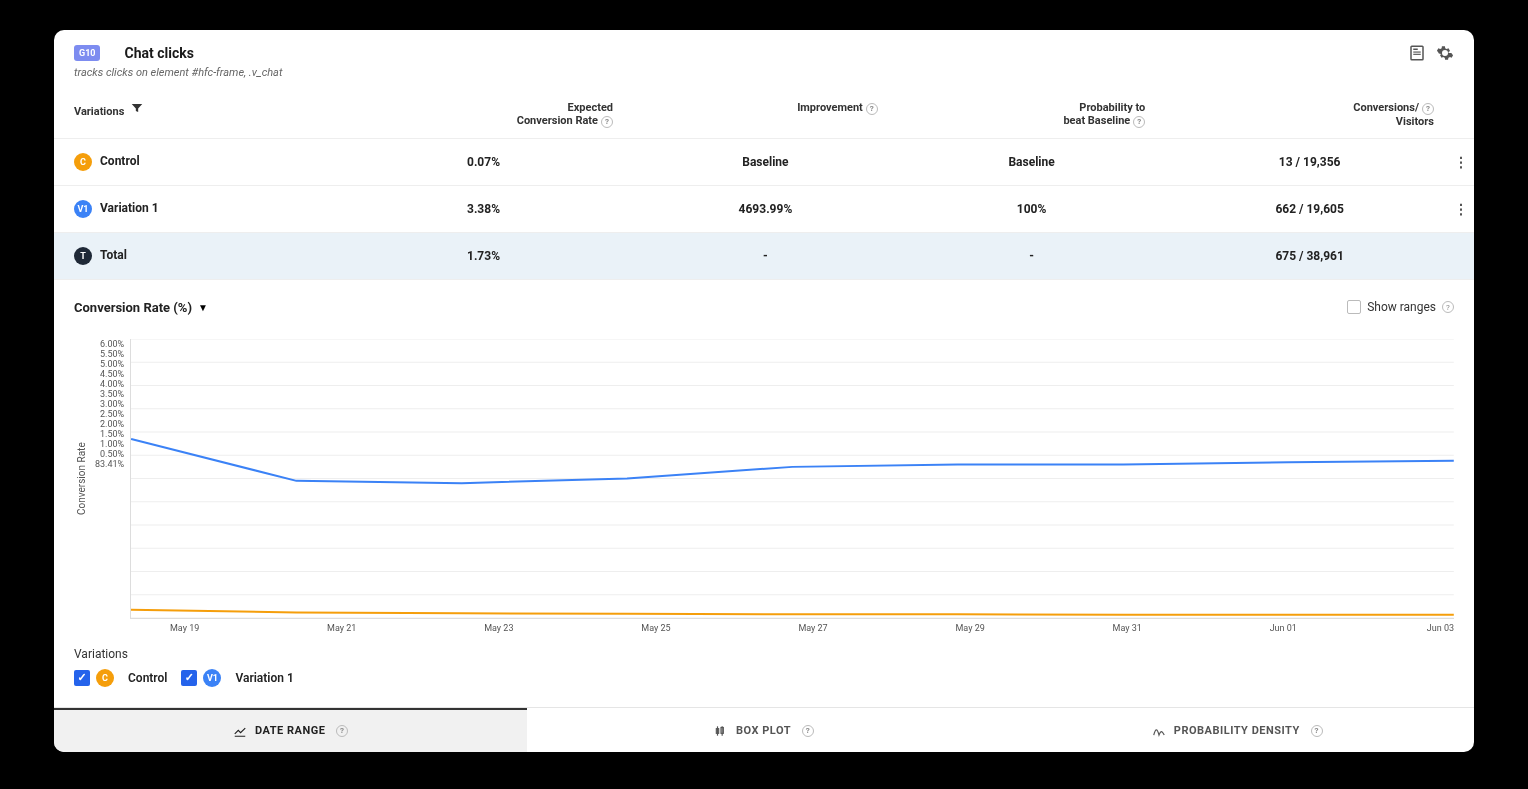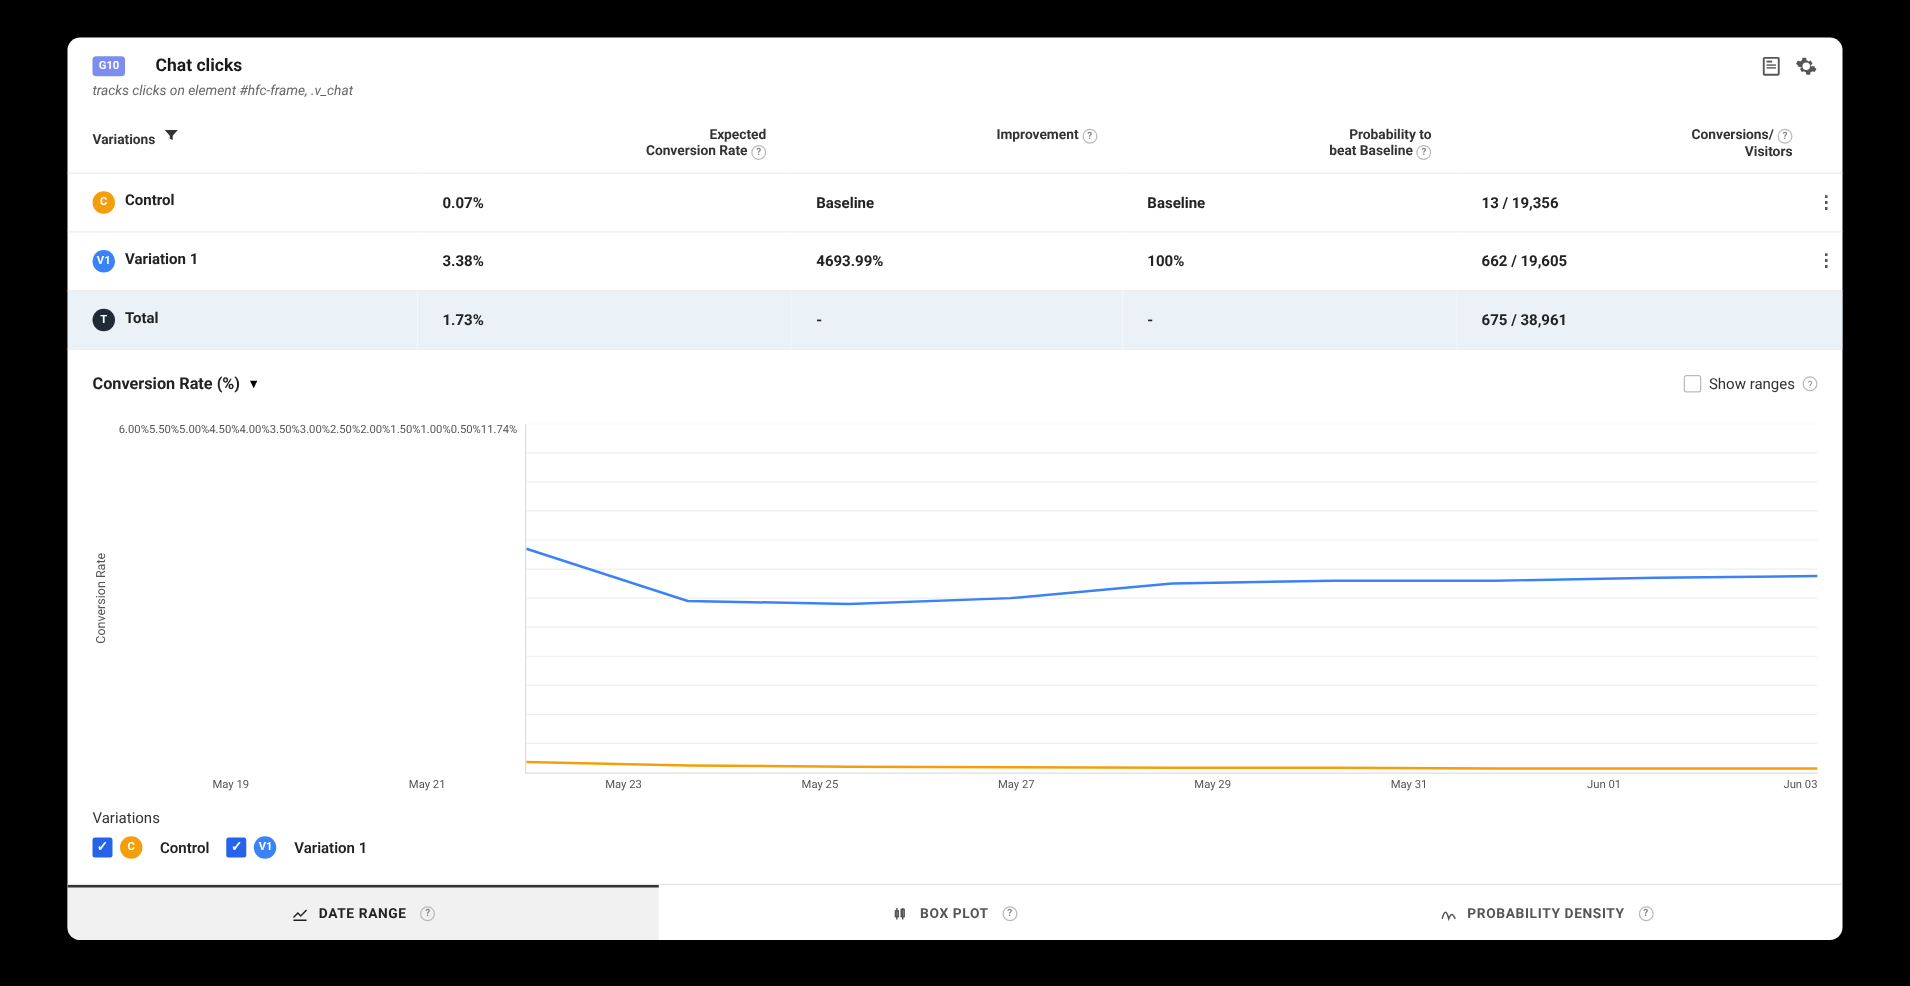--- a/index.html
+++ b/index.html
@@ -10,39 +10,39 @@
 .title{font-size:14px;font-weight:700;color:#1a1a1a}
 .hspace{flex:1}
 .hicon{width:18px;height:18px;margin-left:10px;color:#555;cursor:pointer}
 .subtitle{padding:0 20px 12px 20px;font-size:11px;font-style:italic;color:#666}
 .tbl{width:100%;border-collapse:collapse}
 .tbl th{font-size:11px;font-weight:700;color:#333;padding:10px 20px;text-align:right;border-bottom:1px solid #eee;vertical-align:top}
 .tbl th:first-child{text-align:left;width:280px}
 .th-sub{display:block;font-weight:700}
 .hinfo{display:inline-flex;width:12px;height:12px;border:1px solid #bbb;border-radius:50%;font-size:8px;align-items:center;justify-content:center;color:#888;margin-left:3px;font-style:normal}
 .filt{display:inline-flex;width:14px;height:14px;color:#333;margin-left:6px}
-.tbl td{font-size:12px;font-weight:700;color:#222;padding:14px 20px;text-align:left;border-bottom:1px solid #eee;position:relative}
+.tbl td{font-size:12px;font-weight:700;color:#222;padding:14px 20px;text-align:center;border-bottom:1px solid #eee;position:relative}
 .tbl td:first-child{text-align:left}
 .chip{display:inline-flex;width:18px;height:18px;border-radius:50%;color:#fff;font-size:9px;font-weight:700;align-items:center;justify-content:center;margin-right:8px}
 .chip-c{background:#f59e0b}
 .chip-v{background:#3b82f6}
 .chip-t{background:#1f2937}
 .green{color:#16a34a}
 .muted{font-weight:400;color:#555}
 .row-total td{background:#eaf2f8}
 .kebab{position:absolute;right:6px;top:50%;transform:translateY(-50%);color:#555;cursor:pointer;font-size:14px;line-height:4px}
 .section{padding:20px}
 .sec-hdr{display:flex;align-items:center;margin-bottom:24px}
 .sec-title{font-size:13px;font-weight:700;color:#222}
 .caret{margin-left:6px;font-size:10px}
 .ranges{display:flex;align-items:center;font-size:12px;color:#333}
 .cb{width:14px;height:14px;border:1px solid #bbb;border-radius:2px;margin-right:6px}
 .chart-wrap{display:flex}
 .ylab{writing-mode:vertical-rl;transform:rotate(180deg);font-size:10px;color:#555;text-align:center;padding:0 2px}
-.yticks{display:flex;flex-direction:row;justify-content:flex-start;font-size:9px;color:#555;text-align:right;padding:0 6px;height:280px}
+.yticks{display:flex;flex-direction:column;justify-content:flex-start;font-size:9px;color:#555;text-align:right;padding:0 6px;height:280px}
 .plot{flex:1;position:relative;height:280px;border-left:1px solid #ddd;border-bottom:1px solid #ddd}
 .plot svg{position:absolute;inset:0;width:100%;height:100%}
 .xticks{display:flex;justify-content:space-between;font-size:9px;color:#555;padding:4px 0 0 0;margin-left:96px}
 .xticks span{flex:1;text-align:left}
 .xticks span:last-child{text-align:right;flex:0 0 auto}
 .legend-title{font-size:12px;color:#333;margin:14px 0 8px 0}
 .legend{display:flex;align-items:center;gap:14px}
 .lchk{width:16px;height:16px;background:#2563eb;border-radius:2px;display:inline-flex;align-items:center;justify-content:center;color:#fff;font-size:11px}
 .litem{display:flex;align-items:center;gap:6px;font-size:12px;font-weight:600;color:#222}
 .tabs{display:flex;border-top:1px solid #e5e5e5}
@@ -136,21 +136,21 @@
           <span>5.00%</span>
           <span>4.50%</span>
           <span>4.00%</span>
           <span>3.50%</span>
           <span>3.00%</span>
           <span>2.50%</span>
           <span>2.00%</span>
           <span>1.50%</span>
           <span>1.00%</span>
           <span>0.50%</span>
-          <span>11.74%</span>
+          <span>83.41%</span>
         </div>
       <div class="plot">
         <svg id="plotsvg" viewBox="0 0 1000 280" preserveAspectRatio="none">
             <line class="grid-line" x1="0" y1="0" x2="1000" y2="0"></line>
             <line class="grid-line" x1="0" y1="23.333333333333332" x2="1000" y2="23.333333333333332"></line>
             <line class="grid-line" x1="0" y1="46.666666666666664" x2="1000" y2="46.666666666666664"></line>
             <line class="grid-line" x1="0" y1="70" x2="1000" y2="70"></line>
             <line class="grid-line" x1="0" y1="93.33333333333333" x2="1000" y2="93.33333333333333"></line>
             <line class="grid-line" x1="0" y1="116.66666666666667" x2="1000" y2="116.66666666666667"></line>
             <line class="grid-line" x1="0" y1="140" x2="1000" y2="140"></line>

